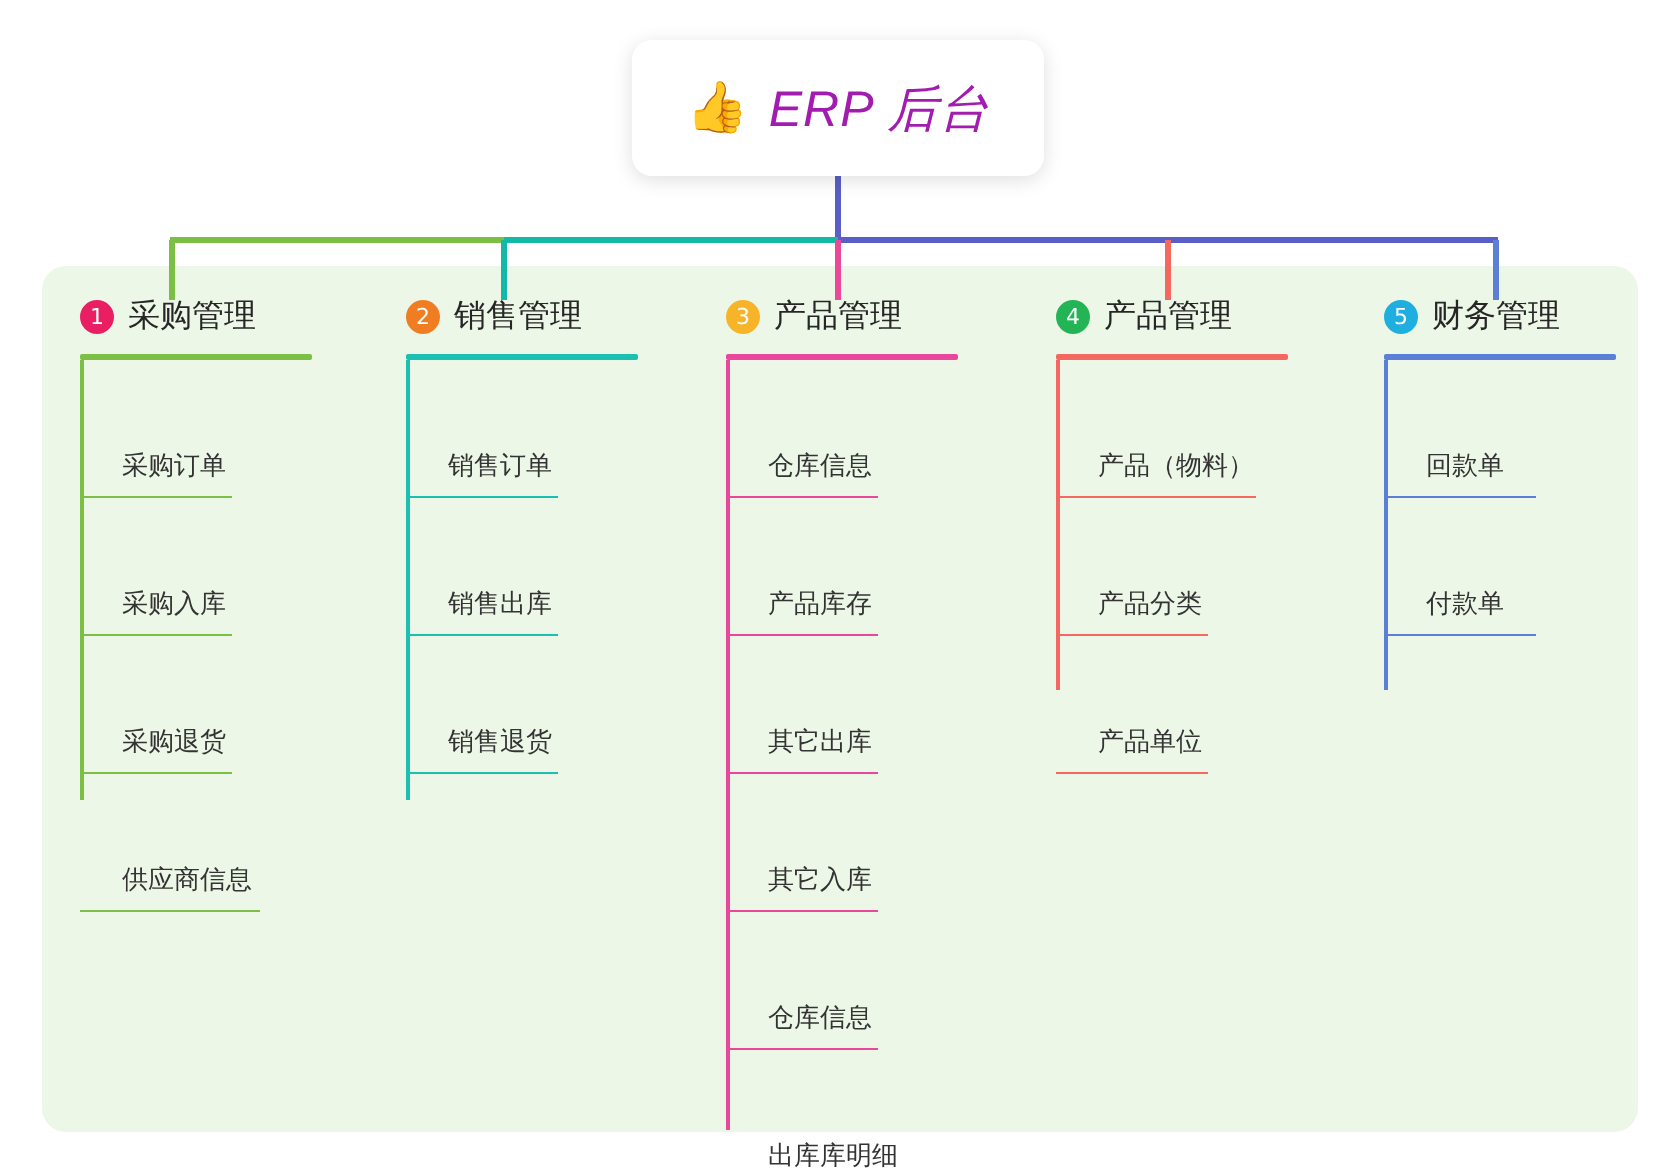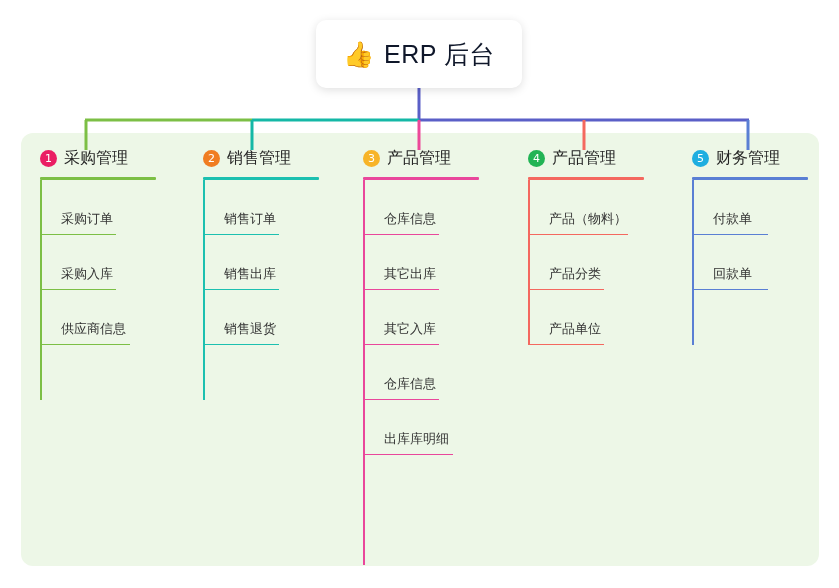--- a/index.html
+++ b/index.html
@@ -30,23 +30,24 @@
     justify-content: center;
     gap: 10px;
     z-index: 5;
   }
   #title-card .emoji {
     font-size: 25px;
     line-height: 1;
   }
   #title-card .title-text {
     font-size: 25px;
-    color: #0f172a;
+    color: #a21caf;
     letter-spacing: 0.5px;
     white-space: nowrap;
+    font-style: italic;
   }
 
   
   #connectors {
     position: absolute;
     left: 0;
     top: 0;
     width: 839px;
     height: 588px;
     z-index: 3;
@@ -104,21 +105,21 @@
     height: 3px;
     margin-top: 7px;
     border-radius: 1px;
   }
   .leaf-list {
     position: relative;
     margin-top: 0;
   }
   .leaf {
     position: relative;
-    height: 55px;
+    height: 69px;
   }
   .leaf-label {
     position: absolute;
     left: 21px;
     bottom: 7px;
     font-size: 13px;
     color: #333333;
     white-space: nowrap;
   }
   .leaf-rule {
@@ -166,20 +167,24 @@
       <div class="leaf-list">
         <div class="leaf">
           <span class="leaf-label">采购订单</span>
           <div class="leaf-rule" style="width: 76px; background: rgb(124, 191, 69);"></div>
         </div>
         <div class="leaf">
           <span class="leaf-label">采购入库</span>
           <div class="leaf-rule" style="width: 76px; background: rgb(124, 191, 69);"></div>
         </div>
         <div class="leaf">
+          <span class="leaf-label">采购退货</span>
+          <div class="leaf-rule" style="width: 76px; background: rgb(124, 191, 69);"></div>
+        </div>
+        <div class="leaf">
           <span class="leaf-label">供应商信息</span>
           <div class="leaf-rule" style="width: 90px; background: rgb(124, 191, 69);"></div>
         </div>
         <div class="trunk" style="height: 220px; background: rgb(124, 191, 69);"></div>
       </div>
     </div>
     <div class="column" style="left: 203px;">
       <div class="col-header">
         <span class="badge" style="background: rgb(240, 125, 34);">2</span>
         <span class="col-title">销售管理</span>
@@ -206,20 +211,24 @@
         <span class="badge" style="background: rgb(247, 180, 40);">3</span>
         <span class="col-title">产品管理</span>
       </div>
       <div class="col-rule" style="width: 116px; background: rgb(233, 71, 155);"></div>
       <div class="leaf-list">
         <div class="leaf">
           <span class="leaf-label">仓库信息</span>
           <div class="leaf-rule" style="width: 76px; background: rgb(233, 71, 155);"></div>
         </div>
         <div class="leaf">
+          <span class="leaf-label">产品库存</span>
+          <div class="leaf-rule" style="width: 76px; background: rgb(233, 71, 155);"></div>
+        </div>
+        <div class="leaf">
           <span class="leaf-label">其它出库</span>
           <div class="leaf-rule" style="width: 76px; background: rgb(233, 71, 155);"></div>
         </div>
         <div class="leaf">
           <span class="leaf-label">其它入库</span>
           <div class="leaf-rule" style="width: 76px; background: rgb(233, 71, 155);"></div>
         </div>
         <div class="leaf">
           <span class="leaf-label">仓库信息</span>
           <div class="leaf-rule" style="width: 76px; background: rgb(233, 71, 155);"></div>
@@ -254,23 +263,23 @@
       </div>
     </div>
     <div class="column" style="left: 692px;">
       <div class="col-header">
         <span class="badge" style="background: rgb(30, 174, 224);">5</span>
         <span class="col-title">财务管理</span>
       </div>
       <div class="col-rule" style="width: 116px; background: rgb(90, 127, 212);"></div>
       <div class="leaf-list">
         <div class="leaf">
+          <span class="leaf-label">回款单</span>
+          <div class="leaf-rule" style="width: 76px; background: rgb(90, 127, 212);"></div>
+        </div>
+        <div class="leaf">
           <span class="leaf-label">付款单</span>
           <div class="leaf-rule" style="width: 76px; background: rgb(90, 127, 212);"></div>
         </div>
-        <div class="leaf">
-          <span class="leaf-label">回款单</span>
-          <div class="leaf-rule" style="width: 76px; background: rgb(90, 127, 212);"></div>
-        </div>
         <div class="trunk" style="height: 165px; background: rgb(90, 127, 212);"></div>
       </div>
     </div>
   </div>
 
 </body></html>

